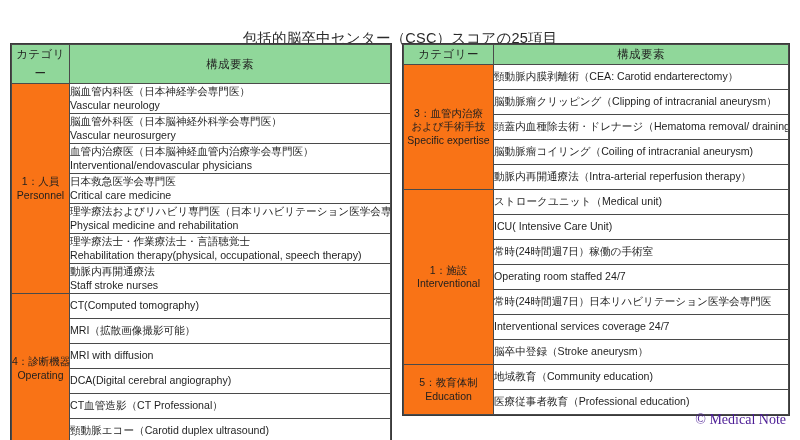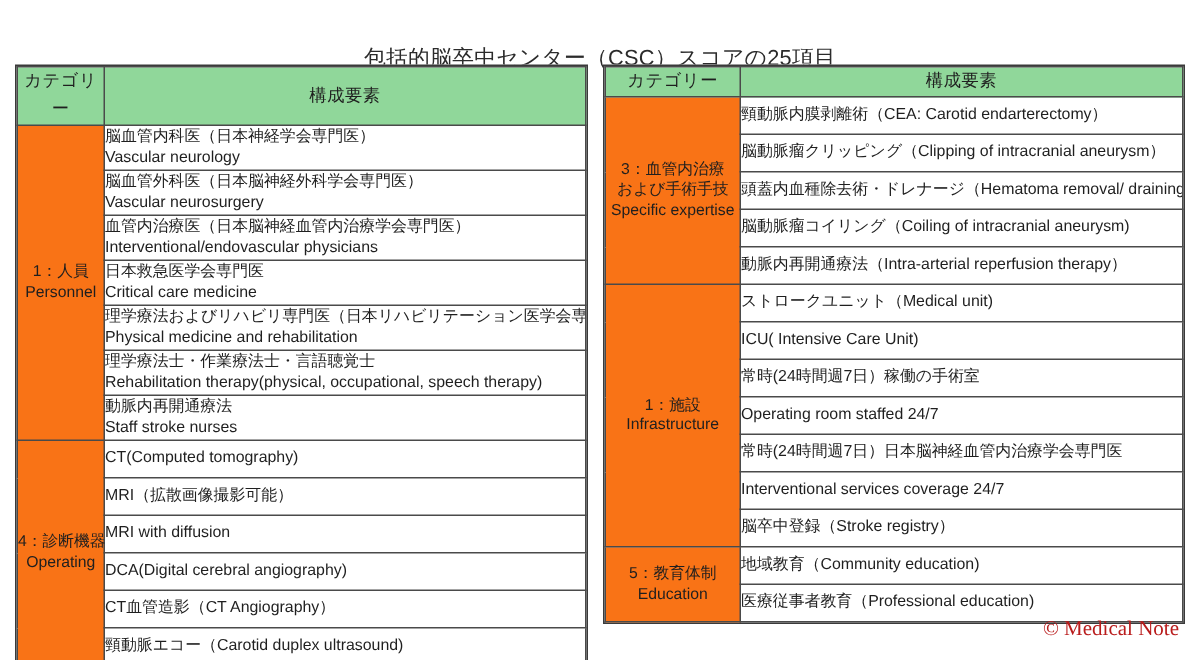--- a/index.html
+++ b/index.html
@@ -97,21 +97,21 @@
 
   
   tr.group-start > td { border-top: 1.6px solid #3a3a3a; }
 
   #footer-credit {
     position: absolute;
     right: 14px;
     bottom: 12px;
     font-family: "Liberation Serif", "DejaVu Serif", serif;
     font-size: 14px;
-    color: #b91c1c;
+    color: #4c1d95;
     white-space: nowrap;
   }
 </style>
 </head>
 <body>
 
 <div id="page-title">包括的脳卒中センター（CSC）スコアの25項目</div>
 
 <div class="table-wrap" id="table-left">
   <table class="score-table">
@@ -189,21 +189,21 @@
             <span class="ja">MRI with diffusion</span>
           </td>
         </tr>
         <tr>
           <td class="elem-cell single" style="height: 18px;">
             <span class="ja">DCA(Digital cerebral angiography)</span>
           </td>
         </tr>
         <tr>
           <td class="elem-cell single" style="height: 18px;">
-            <span class="ja">CT血管造影（CT Angiography）</span>
+            <span class="ja">CT血管造影（CT Professional）</span>
           </td>
         </tr>
         <tr>
           <td class="elem-cell single" style="height: 18px;">
             <span class="ja">頸動脈エコー（Carotid duplex ultrasound)</span>
           </td>
         </tr>
       </tbody>
   </table>
 </div>
@@ -245,21 +245,21 @@
           </td>
         </tr>
         <tr>
           <td class="elem-cell single" style="height: 18px;">
             <span class="ja">動脈内再開通療法（Intra-arterial reperfusion therapy）</span>
           </td>
         </tr>
         <tr class="group-start">
           <td class="cat-cell" rowspan="7">
             <span class="ja">1：施設</span>
-            <span class="en">Infrastructure</span>
+            <span class="en">Interventional</span>
           </td>
           <td class="elem-cell single" style="height: 18px;">
             <span class="ja">ストロークユニット（Medical unit)</span>
           </td>
         </tr>
         <tr>
           <td class="elem-cell single" style="height: 18px;">
             <span class="ja">ICU( Intensive Care Unit)</span>
           </td>
         </tr>
@@ -268,31 +268,31 @@
             <span class="ja">常時(24時間週7日）稼働の手術室</span>
           </td>
         </tr>
         <tr>
           <td class="elem-cell single" style="height: 18px;">
             <span class="ja">Operating room staffed 24/7</span>
           </td>
         </tr>
         <tr>
           <td class="elem-cell single" style="height: 18px;">
-            <span class="ja">常時(24時間週7日）日本脳神経血管内治療学会専門医</span>
+            <span class="ja">常時(24時間週7日）日本リハビリテーション医学会専門医</span>
           </td>
         </tr>
         <tr>
           <td class="elem-cell single" style="height: 18px;">
             <span class="ja">Interventional services coverage 24/7</span>
           </td>
         </tr>
         <tr>
           <td class="elem-cell single" style="height: 18px;">
-            <span class="ja">脳卒中登録（Stroke registry）</span>
+            <span class="ja">脳卒中登録（Stroke aneurysm）</span>
           </td>
         </tr>
         <tr class="group-start">
           <td class="cat-cell" rowspan="2">
             <span class="ja">5：教育体制</span>
             <span class="en">Education</span>
           </td>
           <td class="elem-cell single" style="height: 18px;">
             <span class="ja">地域教育（Community education)</span>
           </td>

